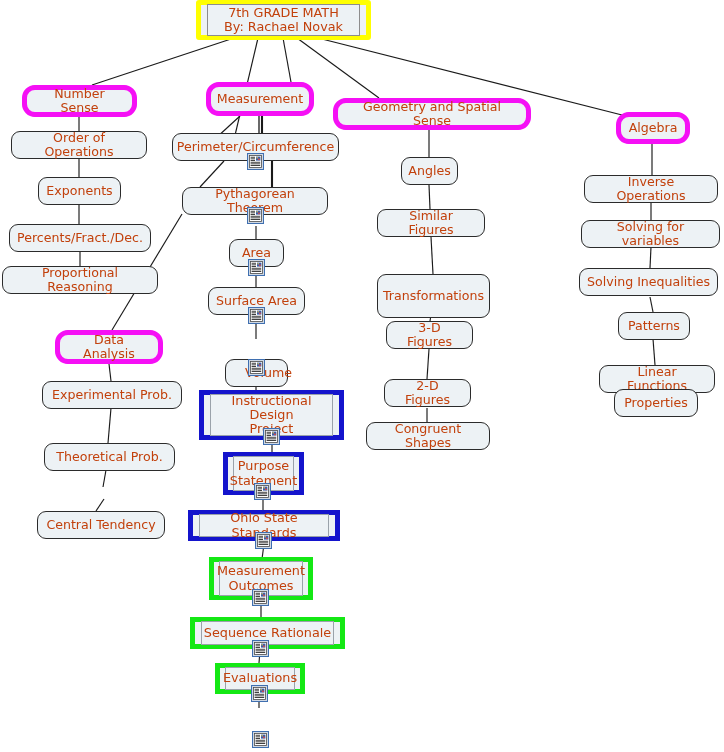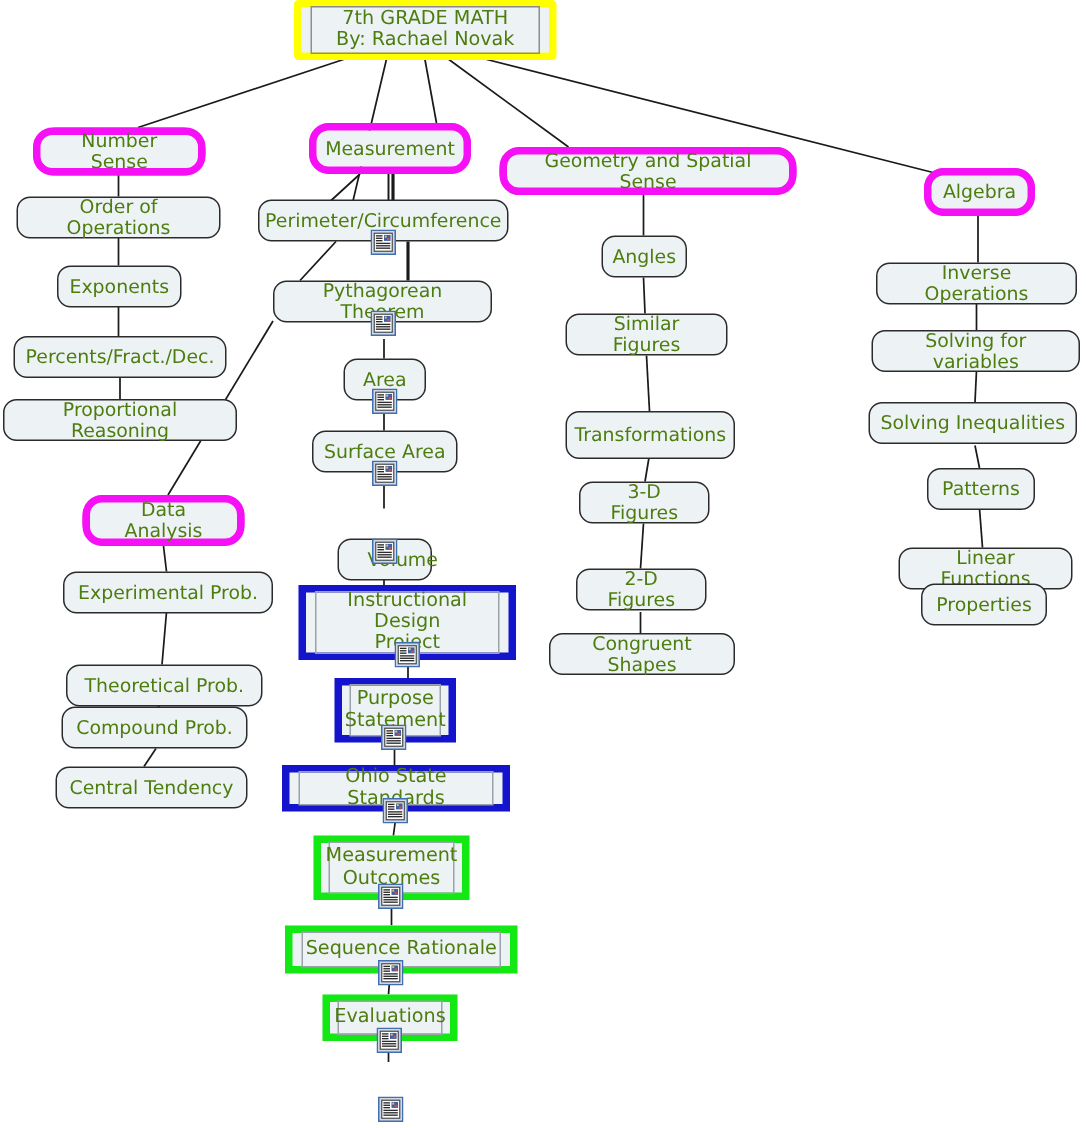--- a/index.html
+++ b/index.html
@@ -24,21 +24,21 @@
     left: 0;
     top: 0;
     width: 724px;
     height: 752px;
     pointer-events: none;
   }
   .node {
     position: absolute;
     box-sizing: border-box;
     background: #edf2f5;
-    color: #4d7c0f;
+    color: #c2410c;
     display: flex;
     align-items: center;
     justify-content: center;
     text-align: center;
     line-height: 1.12;
     white-space: pre-line;
     z-index: 5;
   }
   
   .node.plain {
@@ -206,23 +206,20 @@
   </div>
 
   <div class="node plain" style="left:44px; top:443px; width:131px; height:28px;">
     <span>Theoretical Prob.</span>
   </div>
 
   <div class="node plain" style="left:42px; top:381px; width:140px; height:28px;">
     <span>Experimental Prob.</span>
   </div>
 
-  <div class="node plain" style="left:41px; top:471px; width:124px; height:28px;">
-    <span>Compound Prob.</span>
-  </div>
 
   <div class="node plain" style="left:37px; top:511px; width:128px; height:28px;">
     <span>Central Tendency</span>
   </div>
 
   <div class="node magenta" style="left:206px; top:82px; width:108px; height:34px;">
     <span>Measurement</span>
   </div>
 
   <div class="node plain" style="left:172px; top:133px; width:167px; height:28px;">
@@ -482,21 +479,21 @@
   </div>
 
   <div class="node plain" style="left:401px; top:157px; width:57px; height:28px;">
     <span>Angles</span>
   </div>
 
   <div class="node plain" style="left:377px; top:209px; width:108px; height:28px;">
     <span>Similar Figures</span>
   </div>
 
-  <div class="node plain" style="left:377px; top:274px; width:113px; height:32px;justify-content:center;">
+  <div class="node plain" style="left:377px; top:274px; width:113px; height:44px;justify-content:center;">
     <span>Transformations</span>
   </div>
 
   <div class="node plain" style="left:386px; top:321px; width:87px; height:28px;">
     <span>3-D Figures</span>
   </div>
 
   <div class="node plain" style="left:384px; top:379px; width:87px; height:28px;">
     <span>2-D Figures</span>
   </div>

